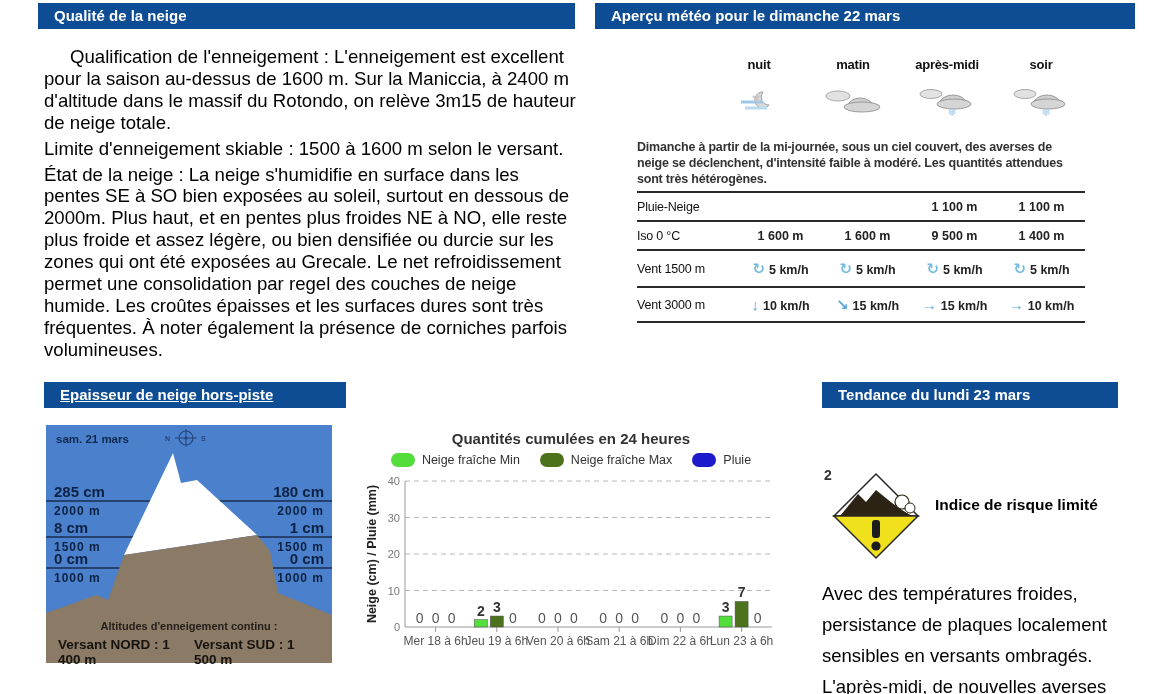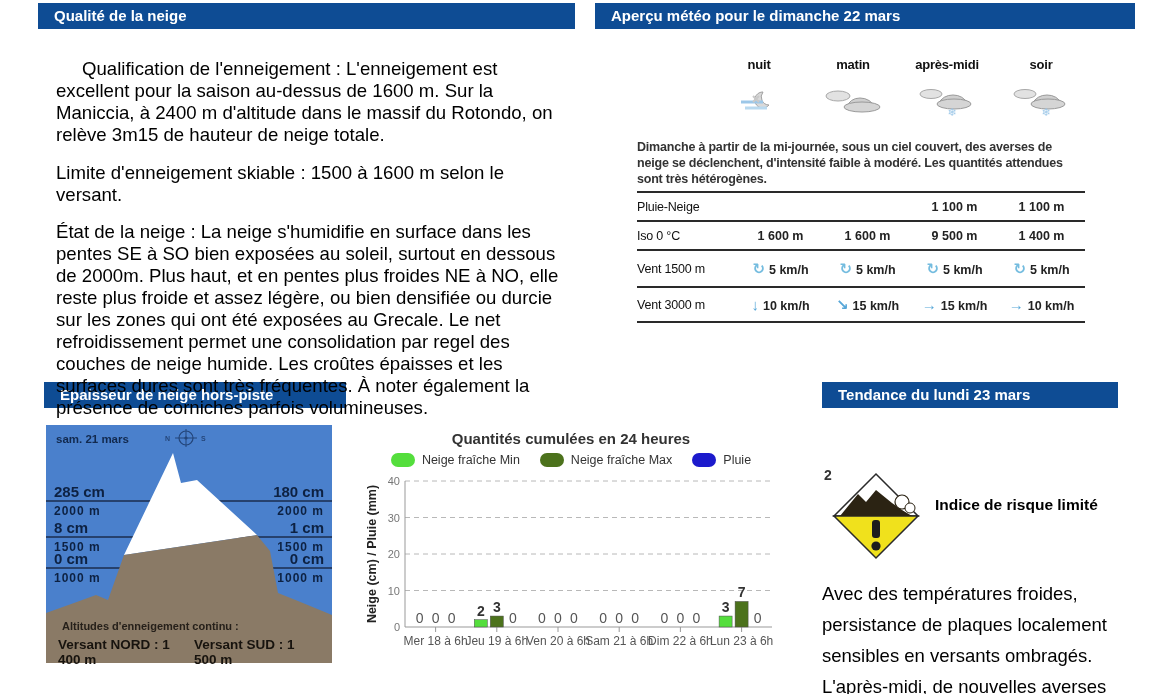--- a/index.html
+++ b/index.html
@@ -2,21 +2,21 @@
 <html><head>
 <meta charset="utf-8">
 <style>
   html,body{margin:0;padding:0;background:#fff;}
   .page{position:relative;width:1152px;height:694px;background:#fff;overflow:hidden;
         font-family:"Liberation Sans","DejaVu Sans",sans-serif;color:#000;}
   .hd{position:absolute;background:#0E4C94;color:#fff;font-weight:bold;font-size:15px;
       height:26px;line-height:26px;padding-left:16px;box-sizing:border-box;}
   
   .sq-body{position:absolute;left:40px;top:42px;width:540px;font-size:18.6px;line-height:21.9px;}
-  .sq-body p{margin:16px;}
+  .sq-body p{margin:4px;}
   .sq-body p.indent{text-indent:26px;}
   
   .wx-periods{position:absolute;left:712px;top:57px;width:376px;display:flex;justify-content:center;}
   .wx-col{flex:1;text-align:center;}
   .wx-col .plabel{font-size:13px;font-weight:bold;color:#111;letter-spacing:-0.2px;}
   .wx-col .picon{margin-top:14px;height:30px;}
   .wx-desc{position:absolute;left:637px;top:139px;width:447px;font-size:12.5px;line-height:16px;
            font-weight:600;color:#333;letter-spacing:-0.2px;}
   .wx-table{position:absolute;left:637px;top:191px;width:448px;font-size:12.5px;}
   .wx-row{display:flex;align-items:center;border-top:2px solid #2a2a2a;box-sizing:border-box;}
@@ -26,21 +26,21 @@
   .wx-cell .wicon{font-weight:bold;font-size:15px;color:#57A7D8;margin-right:4px;}
   .wx-cell .wicon.var{color:#74BCDF;}
   .h28{height:29px;}.h36{height:37px;}
   
   .mnt-box{position:absolute;left:46px;top:425px;width:286px;height:238px;background:#8b5cf6;}
   .mnt-box svg{position:absolute;left:0;top:0;}
   .m-date{position:absolute;left:10px;top:8px;font-size:11.5px;font-weight:bold;color:#12294E;}
   .mdep{position:absolute;font-size:15px;font-weight:bold;color:#0D2142;}
   .malt{position:absolute;font-size:12px;font-weight:bold;color:#0D2142;letter-spacing:1px;}
   .mleft{left:8px;} .mright{right:8px;text-align:right;}
-  .m-foot1{position:absolute;left:16px;top:195px;width:100%;font-size:11px;
+  .m-foot1{position:absolute;left:0;top:195px;width:100%;text-align:center;font-size:11px;
            font-weight:bold;color:#26201a;}
   .m-foot2{position:absolute;left:0;top:212px;width:100%;display:flex;justify-content:space-between;
            box-sizing:border-box;padding:0 12px;font-size:13.5px;font-weight:600;color:#17130e;}
   
   .chart-title{position:absolute;left:364px;top:430px;width:414px;text-align:center;
                font-size:15px;font-weight:bold;color:#333;}
   .chart-legend{position:absolute;left:364px;top:453px;width:414px;display:flex;
                 justify-content:center;gap:20px;font-size:12.5px;color:#333;}
   .lg-item{display:flex;align-items:flex-end;gap:7px;}
   .lg-swatch{display:inline-block;width:24px;height:14px;border-radius:7px;}
@@ -55,21 +55,21 @@
   .risk-label{position:absolute;left:935px;top:496px;font-size:15.5px;font-weight:bold;color:#000;}
   .trend-text{position:absolute;left:822px;top:578px;width:316px;font-size:18.5px;line-height:31px;color:#000;}
 </style>
 </head>
 <body>
 
 <div class="page">
 
   <div class="hd" style="left:38px;top:3px;width:537px;"><span>Qualité de la neige</span></div>
   <div class="hd" style="left:595px;top:3px;width:540px;"><span>Aperçu météo pour le dimanche 22 mars</span></div>
-  <div class="hd" style="left:44px;top:382px;width:302px;"><span>Epaisseur de neige hors-piste</span></div>
+  <div class="hd" style="left:44px;top:382px;width:302px;text-decoration:underline;"><span>Epaisseur de neige hors-piste</span></div>
   <div class="hd" style="left:822px;top:382px;width:296px;"><span>Tendance du lundi 23 mars</span></div>
 
   <div class="sq-body">
     <p class="indent">Qualification de l'enneigement : L'enneigement est excellent pour la saison au-dessus de 1600 m. Sur la Maniccia, à 2400 m d'altitude dans le massif du Rotondo, on relève 3m15 de hauteur de neige totale.</p>
     <p>Limite d'enneigement skiable : 1500 à 1600 m selon le versant.</p>
     <p>État de la neige : La neige s'humidifie en surface dans les pentes SE à SO bien exposées au soleil, surtout en dessous de 2000m. Plus haut, et en pentes plus froides NE à NO, elle reste plus froide et assez légère, ou bien densifiée ou durcie sur les zones qui ont été exposées au Grecale. Le net refroidissement permet une consolidation par regel des couches de neige humide. Les croûtes épaisses et les surfaces dures sont très fréquentes. À noter également la présence de corniches parfois volumineuses.</p>
   </div>
 
   <div class="wx-periods">
     <div class="wx-col">

